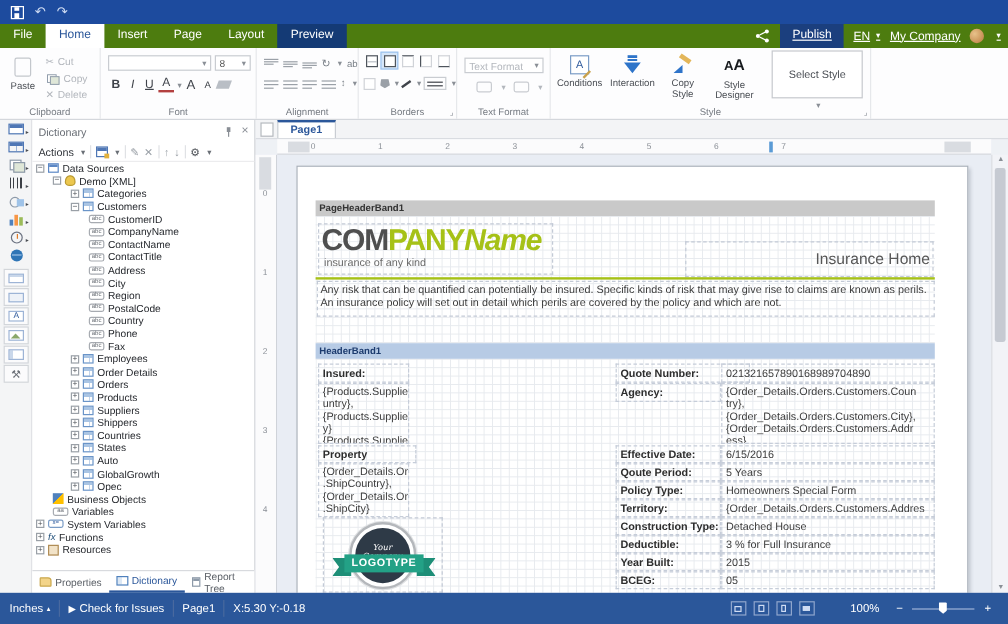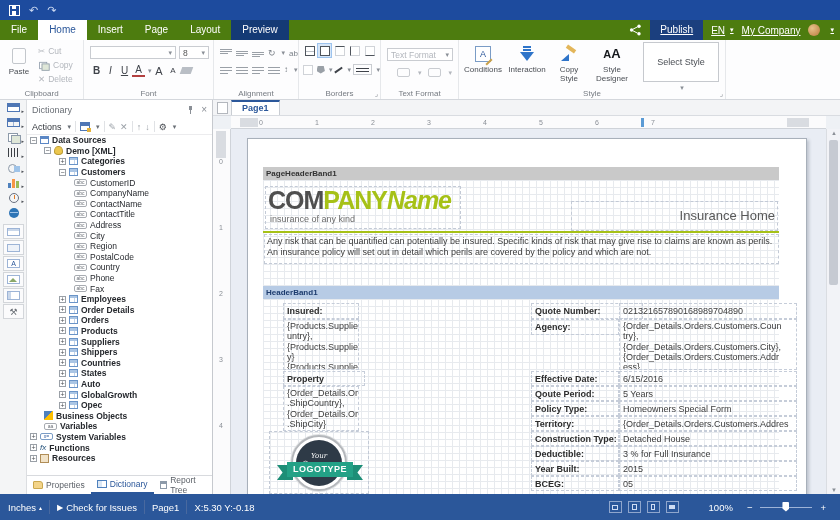--- a/index.html
+++ b/index.html
@@ -118,21 +118,21 @@
   .dict-tools{height:16px;display:flex;align-items:center;gap:4px;padding:0 5px;font-size:9px;color:#33373d;
     border-bottom:1px solid #ececee;}
   .dt-sep{width:1px;height:11px;background:#e0e2e5;}
   .dt-ic{font-size:9px;color:#9aa0a7;}
   .dt-new{width:10px;height:9px;border:1px solid #4f77b5;background:linear-gradient(#4f77b5 0 3px,#fff 3px);position:relative;}
   .dt-new::after{content:"";position:absolute;right:-2px;bottom:-2px;width:4px;height:4px;background:#e3b23c;}
 
   .tree{position:absolute;left:0;top:35px;right:1px;bottom:20px;overflow:hidden;font-size:8.5px;color:#26292e;}
   .trow{height:10.6px;display:flex;align-items:center;gap:3px;white-space:nowrap;}
   .trow .lbl{line-height:10px;}
-  .trow .bold{font-weight:bold;}
+  .trow .bold{font-weight:normal;}
   .exp{width:7px;height:7px;border:1px solid #9aa0a7;background:#fff;font-size:7px;line-height:5px;
     text-align:center;color:#4a4e54;flex:none;}
   .tico{flex:none;display:inline-block;}
   .t-ds{width:9px;height:8px;border:1px solid #5b87c5;background:linear-gradient(#5b87c5 0 2.5px,#fff 2.5px);}
   .t-db{width:9px;height:9px;background:#ecc74f;border:1px solid #bb9b33;border-radius:45% 45% 45% 45%/60% 60% 35% 35%;}
   .t-table{width:9px;height:8px;border:1px solid #6a94c8;background:
     linear-gradient(#aac5e4 0 2.5px,transparent 2.5px),linear-gradient(90deg,transparent 0 4px,#c3d4ea 4px 5px,transparent 5px),#fff;}
   .t-field{width:13px;height:7px;border:1px solid #a7abb1;border-radius:2px;font-size:5px;line-height:5px;
     text-align:center;color:#6a6f76;background:#fff;}
   .t-bo{width:9px;height:9px;background:linear-gradient(135deg,#4f81bd 0 50%,#ffc000 50%);}
@@ -182,21 +182,21 @@
   .bandbar.gray{background:#c9c9c9;color:#333;}
   .bandbar.blue{background:#b7cbe5;color:#1c3b6e;}
   .dash{border:1px dashed #c3cad6;}
 
   .logo-p1{color:#4f4f4f;font-weight:bold;}
   .logo-p2{color:#a6c117;font-weight:bold;}
   .logo-p3{color:#a6c117;font-style:italic;font-weight:600;}
   .greenline{position:absolute;left:15px;top:92px;width:516px;height:2px;background:#a6c117;}
 
   .cell{position:absolute;border:1px dashed #c6cdd9;font-size:9px;overflow:hidden;padding:1px 0 0 3px;
-    color:#3c3c3c;line-height:12px;margin-left:18px;}
+    color:#3c3c3c;line-height:12px;}
   .cell.b{font-weight:bold;color:#2d2d2d;}
   .vlines{line-height:10.3px;white-space:nowrap;}
 
   .cellrow{position:absolute;left:0;width:531px;height:15px;}
   .cellrow .clbl{position:absolute;left:265px;top:0;width:88px;height:15px;}
   .cellrow .cval{position:absolute;left:353px;top:0;width:178px;height:15px;white-space:nowrap;}
 
   .badge-wrap{position:absolute;left:21px;top:292px;width:100px;height:63px;}
   .badge-outer{position:absolute;left:21px;top:3px;width:56px;height:56px;border-radius:50%;
     background:#fff;border:2px solid #b4b7bb;box-shadow:0 0 0 1px #dfe1e3;}

